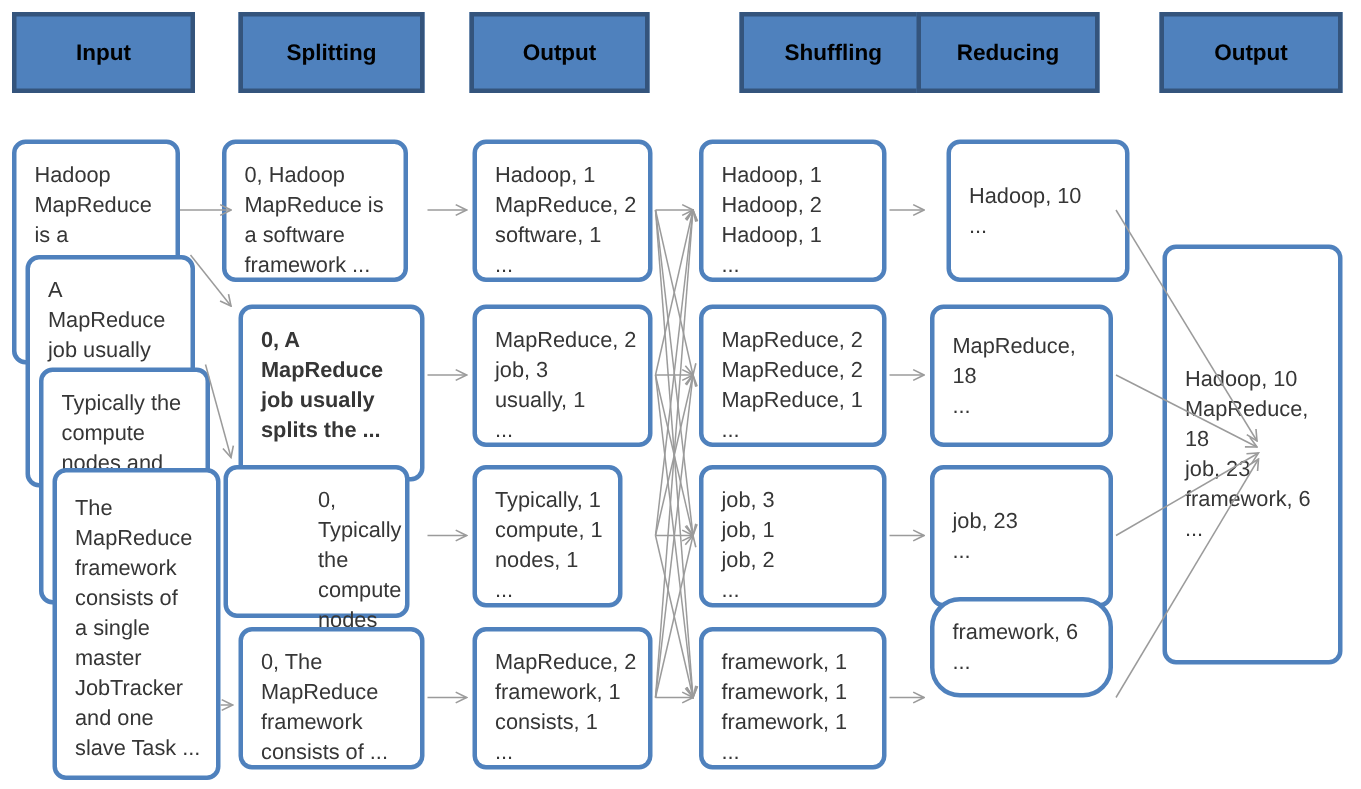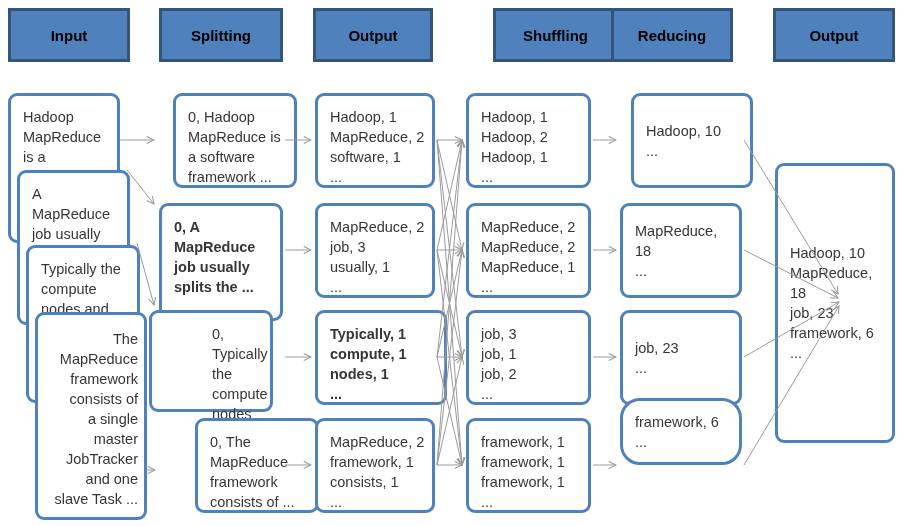--- a/index.html
+++ b/index.html
@@ -37,70 +37,70 @@
 MapReduce
 job usually
 splits the ...</div>
   </div>
 <div class="nbox" style="left:26px;top:245px;width:114px;height:158px;z-index:3;">
     <div class="txt">Typically the
 compute
 nodes and
 the storage ...</div>
   </div>
-<div class="nbox" style="left:35px;top:312px;width:112px;height:208px;z-index:4;text-align:right;">
+<div class="nbox" style="left:35px;top:312px;width:112px;height:208px;z-index:4;">
     <div class="txt" style="padding-top:14px;">The
 MapReduce
 framework
 consists of
 a single
 master
 JobTracker
 and one
 slave Task ...</div>
   </div>
 
-<div class="nbox" style="left:173px;top:93px;width:124px;height:95px;">
+<div class="nbox" style="left:148px;top:93px;width:124px;height:95px;">
     <div class="txt">0, Hadoop
 MapReduce is
 a software
 framework ...</div>
   </div>
 <div class="nbox" style="left:159px;top:203px;width:124px;height:118px;font-weight:bold;">
     <div class="txt">0, A
 MapReduce
 job usually
 splits the ...</div>
   </div>
 <div class="nbox" style="left:149px;top:310px;width:124px;height:102px;padding-left:48px;">
     <div class="txt">0, Typically
 the compute
 nodes and the
 storage ...</div>
   </div>
-<div class="nbox" style="left:159px;top:418px;width:124px;height:95px;margin-left:36px;">
+<div class="nbox" style="left:159px;top:418px;width:124px;height:95px;">
     <div class="txt">0, The
 MapReduce
 framework
 consists of ...</div>
   </div>
 
 <div class="nbox" style="left:315px;top:93px;width:120px;height:95px;">
     <div class="txt">Hadoop, 1
 MapReduce, 2
 software, 1
 ...</div>
   </div>
 <div class="nbox" style="left:315px;top:203px;width:120px;height:95px;">
     <div class="txt">MapReduce, 2
 job, 3
 usually, 1
 ...</div>
   </div>
-<div class="nbox" style="left:315px;top:310px;width:132px;height:95px;font-weight:bold;">
+<div class="nbox" style="left:315px;top:310px;width:100px;height:95px;">
     <div class="txt">Typically, 1
 compute, 1
 nodes, 1
 ...</div>
   </div>
 <div class="nbox" style="left:315px;top:418px;width:120px;height:95px;">
     <div class="txt">MapReduce, 2
 framework, 1
 consists, 1
 ...</div>

